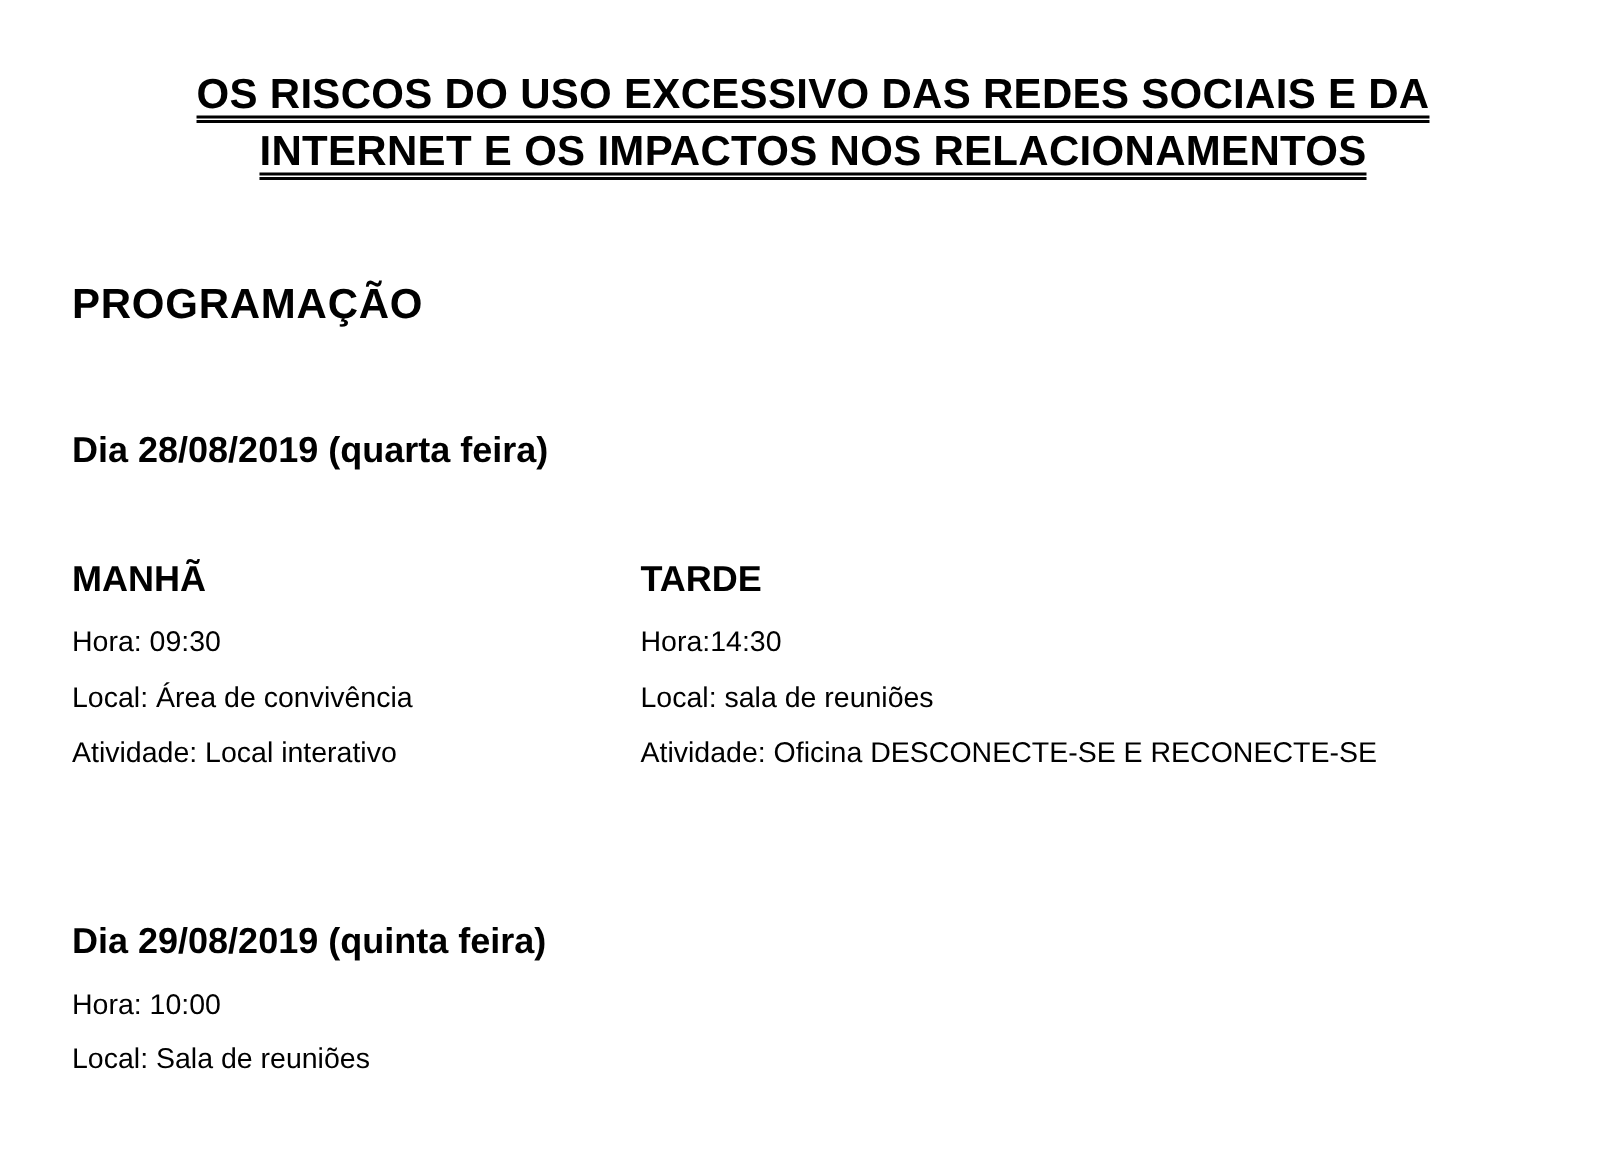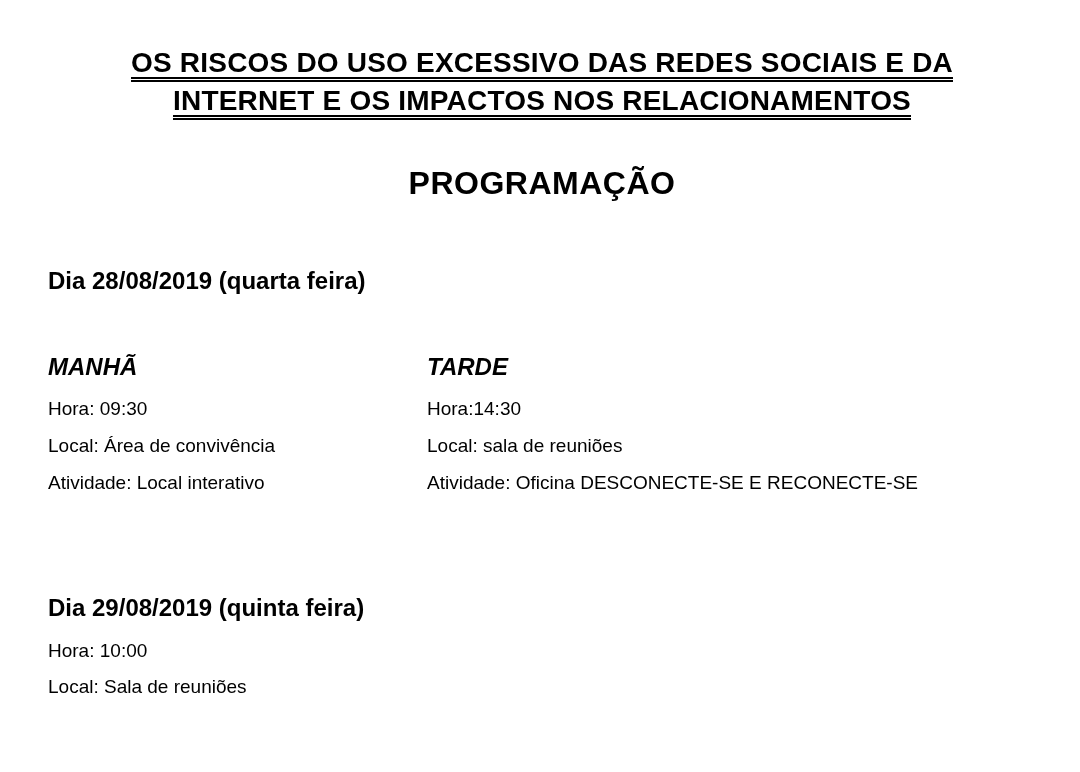--- a/index.html
+++ b/index.html
@@ -28,23 +28,23 @@
     letter-spacing: 0.2px;
   }
   .doc-title div span {
     text-decoration: underline;
     text-decoration-style: double;
     text-decoration-thickness: 2px;
     text-underline-offset: 5px;
     text-decoration-skip-ink: none;
   }
   .program-heading {
-    margin-top: 44px;
-    text-align: center;
-    font-size: 32px;
+    margin-top: 64px;
+    text-align: left;
+    font-size: 28px;
     font-weight: bold;
     line-height: 38px;
     letter-spacing: 0.5px;
   }
   .day-heading {
     font-size: 24px;
     font-weight: bold;
     line-height: 30px;
     margin: 0;
   }
@@ -54,21 +54,20 @@
   .columns {
     display: grid;
     grid-template-columns: 379px 1fr;
     margin-top: 56px;
   }
   .period-header {
     font-size: 24px;
     font-weight: bold;
     line-height: 30px;
     margin: 0 0 8px 0;
-    font-style: italic;
   }
   .info-row {
     font-size: 19px;
     line-height: 37px;
     margin: 0;
     white-space: nowrap;
   }
   .b {
     font-weight: normal;
   }

